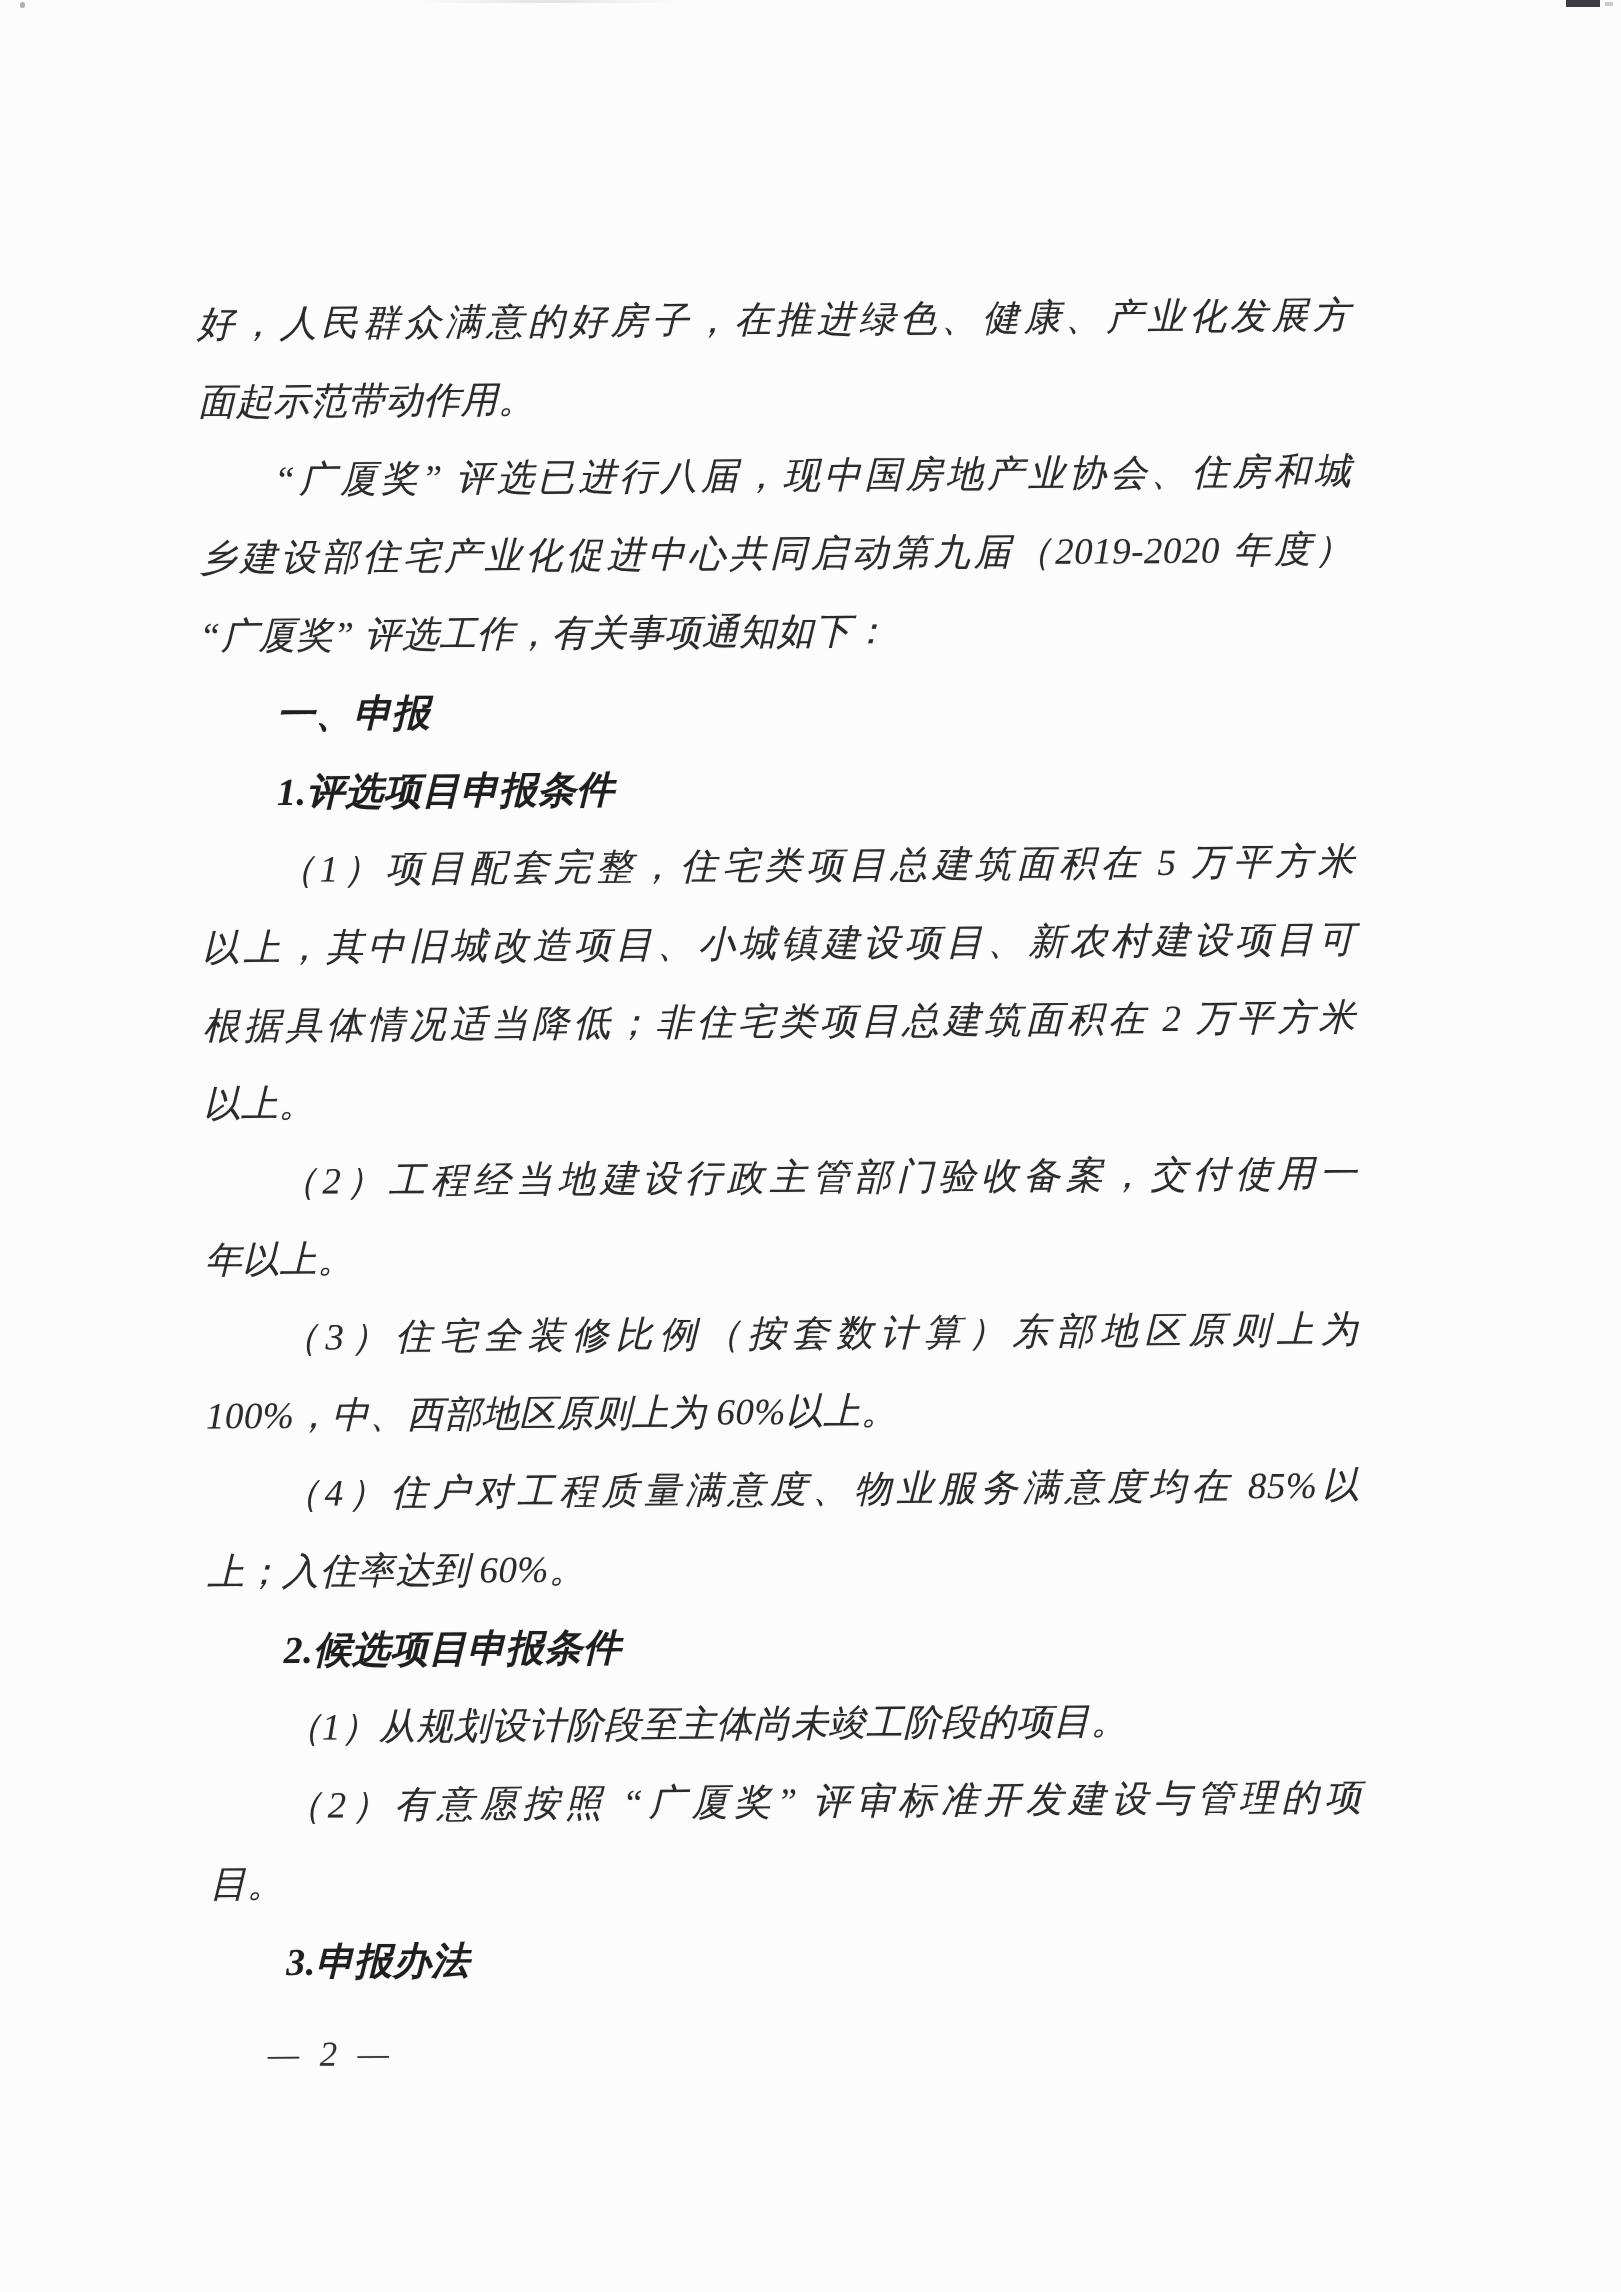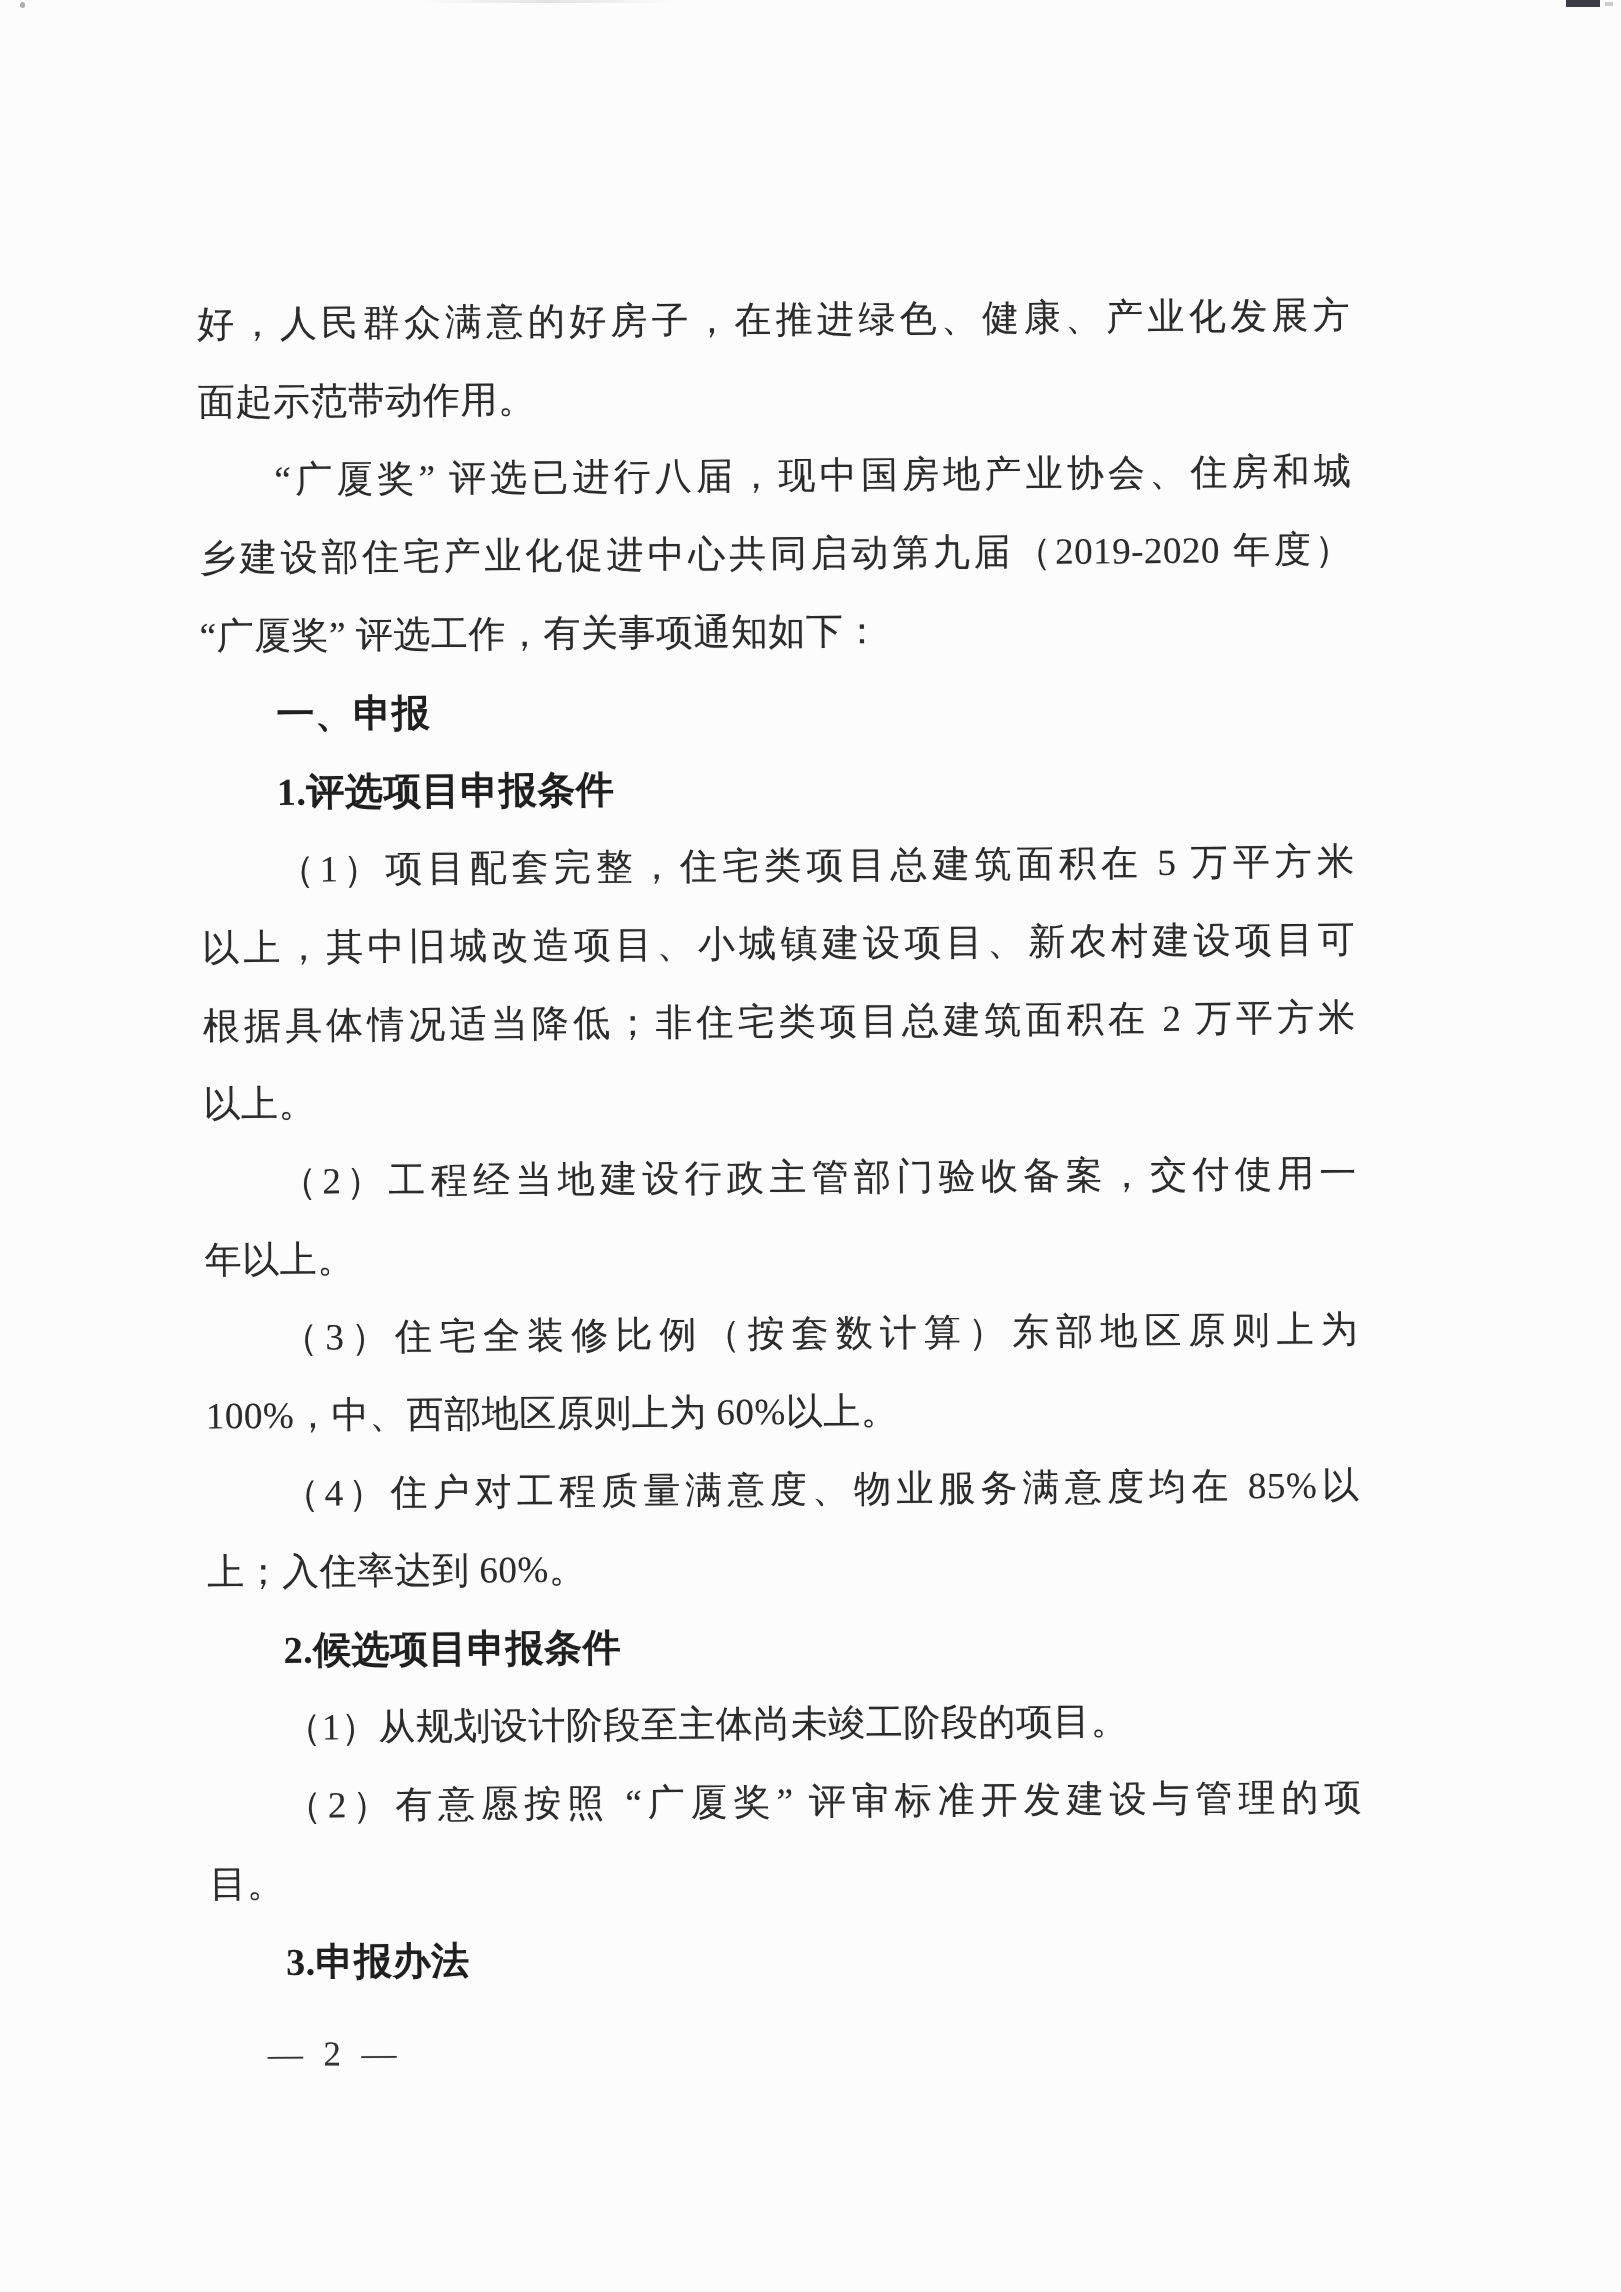--- a/index.html
+++ b/index.html
@@ -3,21 +3,21 @@
 <meta charset="utf-8">
 <style>
   html,body{margin:0;padding:0;}
   body{
     width:1621px;height:2293px;
     font-family:"Liberation Serif","DejaVu Serif",serif;
     background:var(--bg,#fcfcfc);
   }
   .page{
     position:relative;width:1621px;height:2293px;
-    background:var(--bg,#fcfcfc);overflow:hidden;
+    background:var(--bg,#fcfcfc);overflow:hidden;font-style:italic;
   }
   
   .content{
     position:absolute;left:204px;top:281px;width:1153px;
     transform:rotate(-0.45deg);transform-origin:50% 50%;
   }
   .line{
     font-size:37px;line-height:78px;height:78px;
     color:var(--ink,#2b2b2b);
     white-space:pre-wrap;

